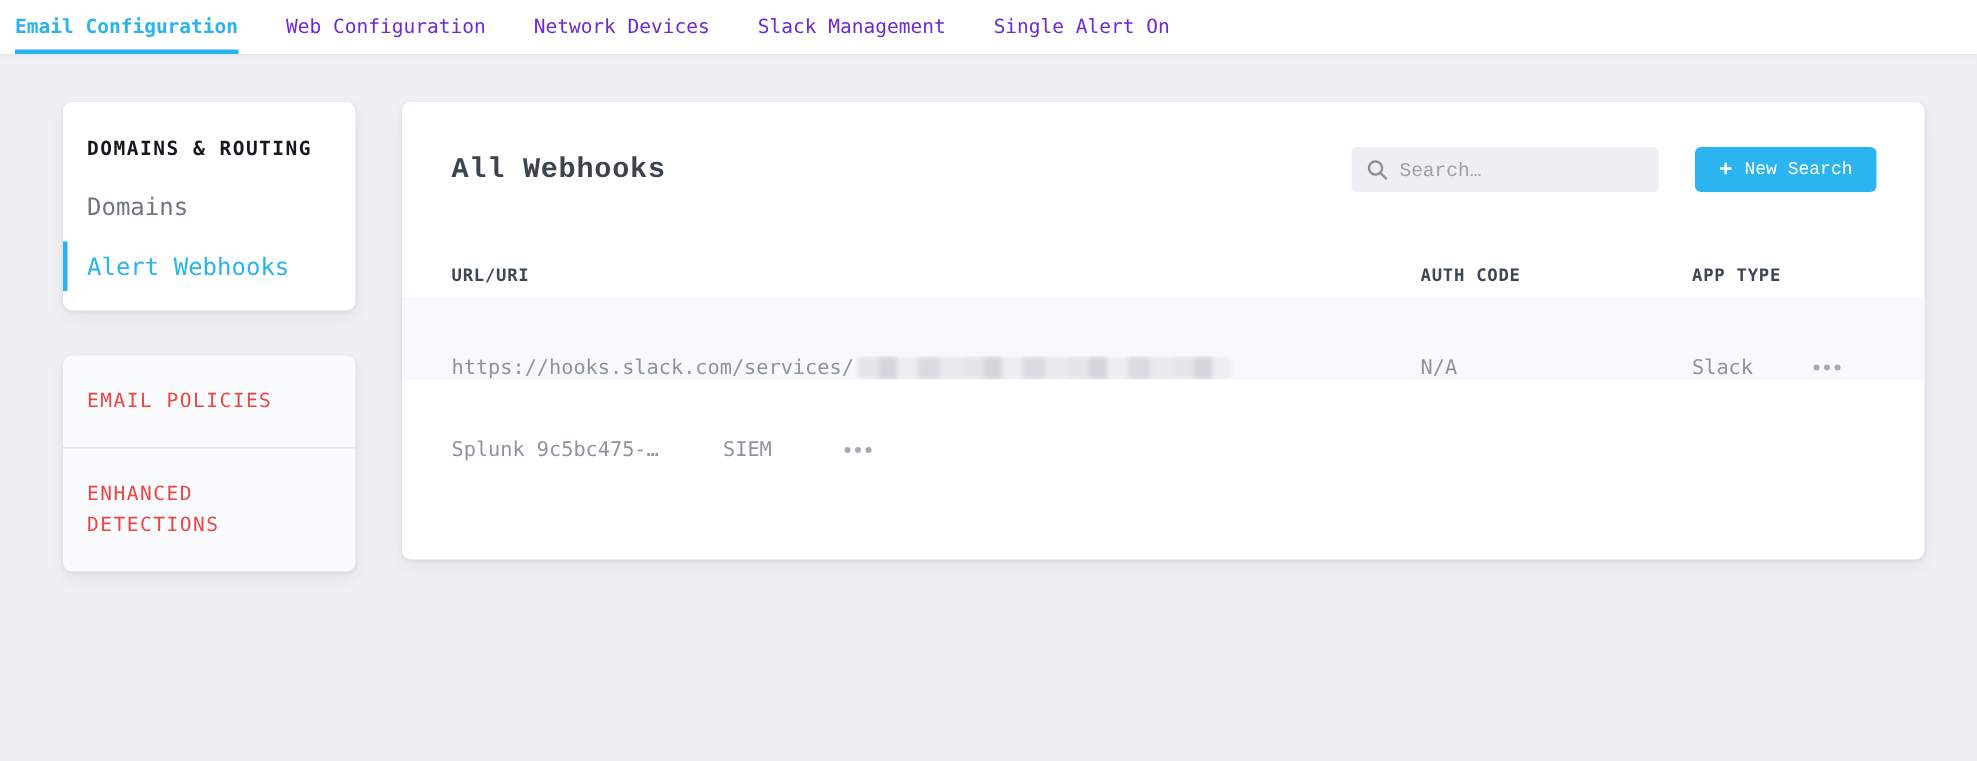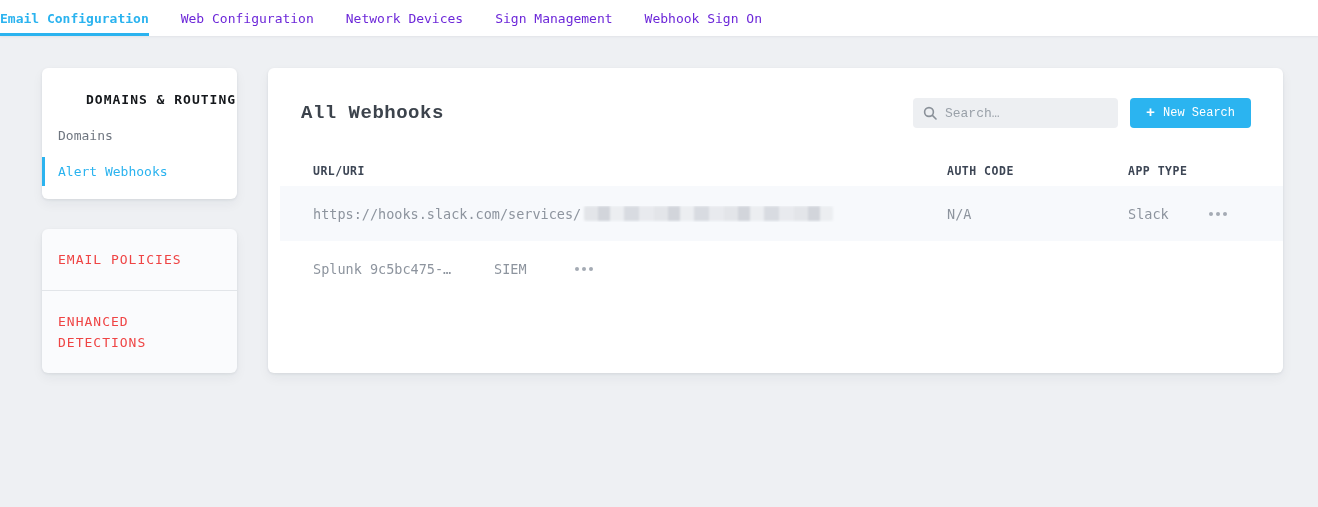--- a/index.html
+++ b/index.html
@@ -9,20 +9,21 @@
     background: #eef0f3;
     overflow: hidden;
   }
 
   
   .topnav {
     background: #ffffff;
     height: 36px;
     display: flex;
     align-items: flex-end;
+    padding-left: 10px;
     gap: 32px;
     box-shadow: 0 1px 2px rgba(30,40,60,0.06);
     position: relative;
     z-index: 5;
   }
   .tab {
     font-size: 13px;
     color: #6d28d9;
     cursor: pointer;
     position: relative;
@@ -58,26 +59,25 @@
     overflow: hidden;
   }
   .side-card.routing { padding: 24px 0 20px; }
   .side-heading {
     padding: 0 16px;
     font-size: 13px;
     font-weight: bold;
     color: #15181c;
     letter-spacing: 1px;
     white-space: nowrap;
-    margin-left: 28px;
   }
   .side-item {
     padding: 0 16px;
     margin-top: 21px;
-    font-size: 13px;
+    font-size: 16px;
     color: #6f7680;
     position: relative;
     cursor: pointer;
     white-space: nowrap;
   }
   .side-item.active { color: #2bb3ef; }
   .active-bar {
     display: none;
     position: absolute;
     left: 0; top: -7px; bottom: -7px;
@@ -117,21 +117,21 @@
   .main-title {
     font-size: 19px;
     font-weight: bold;
     color: #3c434c;
     letter-spacing: 0.5px;
   }
   .header-actions {
     margin-left: auto;
     display: flex;
     align-items: center;
-    gap: 12px;
+    gap: 24px;
     padding-left: 43px;
   }
   .search-box {
     width: 205px;
     height: 30px;
     background: #edeff2;
     border-radius: 4px;
     display: flex;
     align-items: center;
     padding: 0 10px;
@@ -159,38 +159,38 @@
     padding: 0 16px;
     display: flex;
     align-items: center;
     gap: 8px;
     cursor: pointer;
     white-space: nowrap;
   }
   .btn-plus { font-size: 15px; font-weight: bold; line-height: 1; }
 
   
-  .table { margin-top: 28px; padding-left: 12px; }
+  .table { margin-top: 40px; }
   .t-row {
     display: flex;
     align-items: center;
     padding: 0 32px 0 33px;
   }
   .t-head { height: 30px; }
   .t-head .t-cell {
     font-size: 11.5px;
     font-weight: bold;
     color: #3d4655;
     letter-spacing: 0.5px;
   }
   .t-cell-url  { flex: 1 1 auto; min-width: 0; white-space: nowrap; overflow: hidden; display: flex; align-items: center; }
   .t-cell-auth { flex: 0 0 181px; white-space: nowrap; overflow: hidden; }
   .t-cell-app  { flex: 0 0 79px;  white-space: nowrap; }
   .t-cell-menu { flex: 0 0 44px; display: flex; align-items: center; }
-  .t-body-row { height: 55px; font-size: 13.5px; color: #8d949e; }
+  .t-body-row { height: 55px; font-size: 13.5px; color: #8d949e; align-items: flex-end; }
   .t-body-row.striped { background: #f7f9fc; }
 
   .redacted {
     display: inline-block;
     height: 15px;
     margin-left: 3px;
     border-radius: 2px;
     background:
       repeating-linear-gradient(90deg,
         #e3e5e9 0 14px, #d2d5db 14px 26px, #eceef1 26px 40px,
@@ -224,25 +224,25 @@
   </div>
   <div class="tab">
     <span>Web Configuration</span>
 
   </div>
   <div class="tab">
     <span>Network Devices</span>
 
   </div>
   <div class="tab">
-    <span>Sign Management</span>
+    <span>Slack Management</span>
 
   </div>
   <div class="tab">
-    <span>Webhook Sign On</span>
+    <span>Single Alert On</span>
 
   </div>
 </div>
 
 <div class="content">
 
   <div class="sidebar">
 
     <div class="side-card routing">
       <div class="side-heading">DOMAINS &amp; ROUTING</div>

